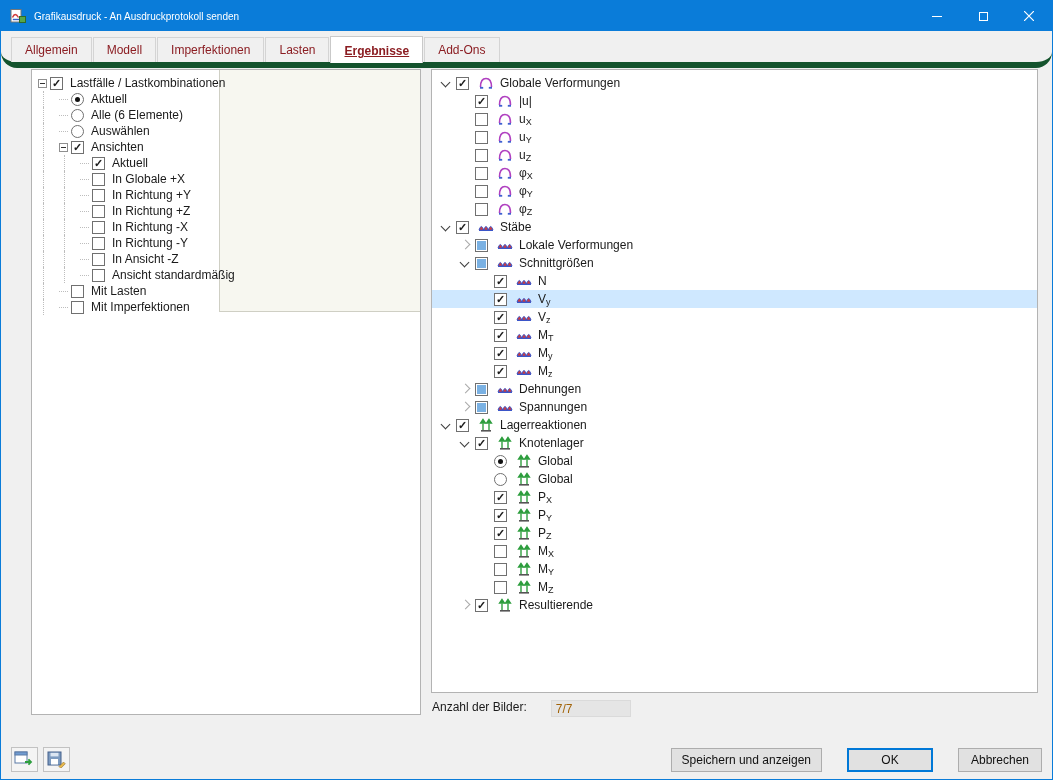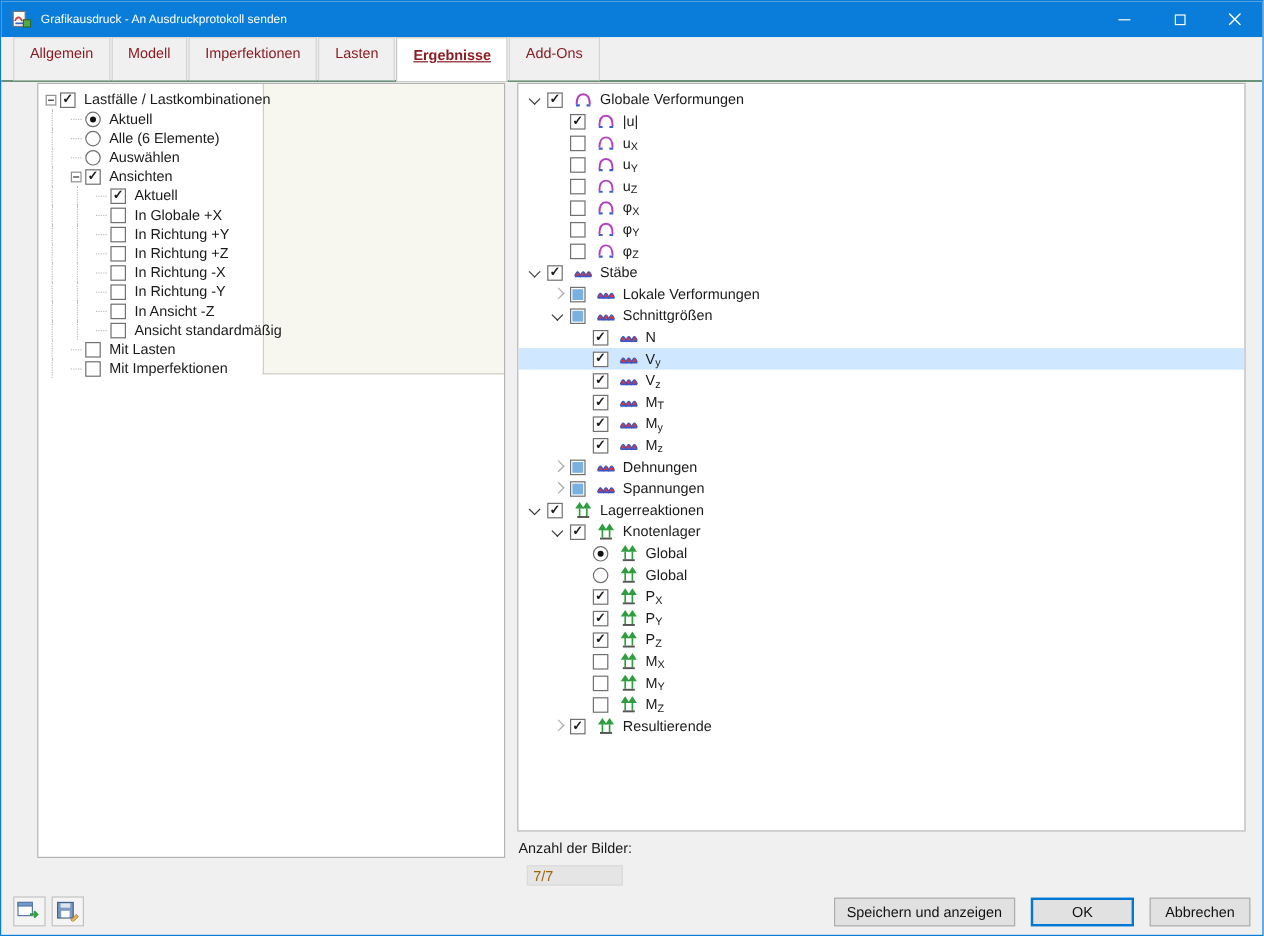--- a/index.html
+++ b/index.html
@@ -14,22 +14,22 @@
               background:var(--titlebar,#0a7cd9); display:flex; align-items:center; color:#fff; }
   .titlebar .appicon { margin:0 8px 0 9px; width:16px; height:16px; flex:none; }
   .titlebar .ttext { flex:1; font-size:10px; white-space:nowrap; overflow:hidden; }
   .winbtns { display:flex; height:100%; }
   .winbtn { width:46px; height:100%; display:flex; align-items:center; justify-content:center; cursor:default; }
   .glyph-min { width:10px; height:1px; background:#fff; display:block; }
   .glyph-max { width:9px; height:9px; border:1px solid #fff; display:block; }
 
   
   .tabbar { position:absolute; left:0; top:30px; width:100%; height:37px;
-            display:flex; padding-left:10px;
-            background:#f0f0f0; border-bottom:1px solid #14532d; }
+            display:flex; align-items:flex-end; padding-left:10px;
+            background:#f0f0f0; border-bottom:6px solid #14532d;border-radius:16px; }
   .tab { padding:5px 13px 5px; border:1px solid #d4d4d4; border-bottom:none;
          margin-right:1px; color:var(--tab_text,#8b1d22); background:#f0f0f0;
          white-space:nowrap; cursor:default; }
   .tab.selected { background:#fff; font-weight:700; padding-top:7px; margin-bottom:-1px;
                   border-color:#c9c9c9; position:relative; z-index:2;text-decoration:underline; }
 
   
   .left-panel { position:absolute; left:30px; top:68px; width:390px; height:646px;
                 background:#fff; border:1px solid #b3b3b3; overflow:hidden; }
   .left-subpanel { position:absolute; left:187px; top:0; width:201px; height:242px;
@@ -67,29 +67,29 @@
   .chev.down::after { content:""; position:absolute; left:4px; top:4px; width:6px; height:6px;
                       border-right:1.6px solid #3c3c3c; border-bottom:1.6px solid #3c3c3c;
                       transform:rotate(45deg); }
   .chev.right::after { content:""; position:absolute; left:5px; top:4px; width:6px; height:6px;
                        border-right:1.4px solid #a8a8a8; border-bottom:1.4px solid #a8a8a8;
                        transform:rotate(-45deg); }
   .ricon { width:16px; height:16px; flex:none; margin:0 4px 0 4px; }
   .ricon svg { display:block; }
 
   
-  .count-row { position:absolute; left:431px; top:699px; display:flex; align-items:center; gap:7px;flex-direction:column; }
+  .count-row { position:absolute; left:431px; top:699px; display:flex; gap:24px; }
   .count-input { width:80px; height:17px; background:#e5e5e5; border:1px solid #dadada;
                  font:12px "Liberation Sans", sans-serif; padding:0 4px; color:#a16207; }
 
   
   .footer-icons { position:absolute; left:10px; top:746px; display:flex; gap:5px; }
   .icon-btn { width:27px; height:25px; border:1px solid #c2c2c2; background:#f4f4f4;
               display:flex; align-items:center; justify-content:center; cursor:default; }
-  .footer-buttons { position:absolute; top:747px; right:10px; display:flex; gap:13px; }
+  .footer-buttons { position:absolute; top:747px; right:10px; display:flex; gap:25px; }
   .btn { height:24px; min-width:84px; padding:0 10px; background:#e1e1e1; border:1px solid #adadad;
          font:12px "Liberation Sans", sans-serif; color:#111; cursor:default; }
   .btn.default { border:2px solid var(--accent,#0078d7); min-width:86px; }
 </style>
 </head>
 <body>
 
 <div class="dialog">
 
   <div class="titlebar">

